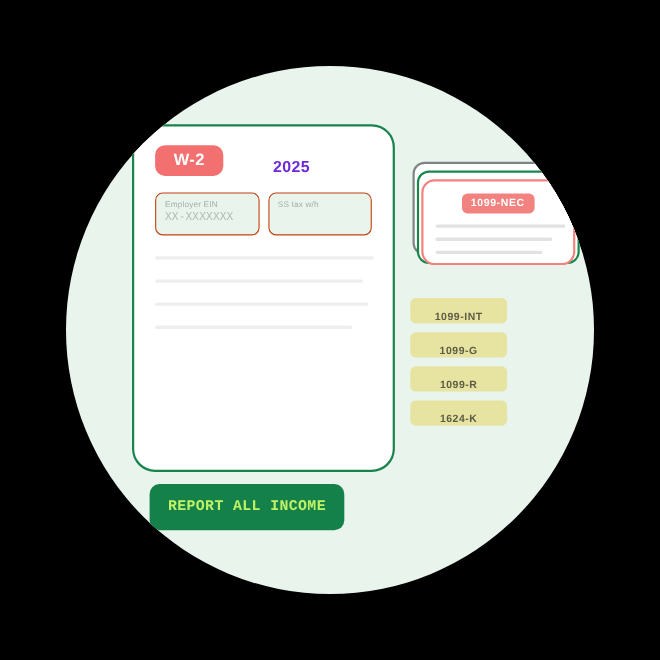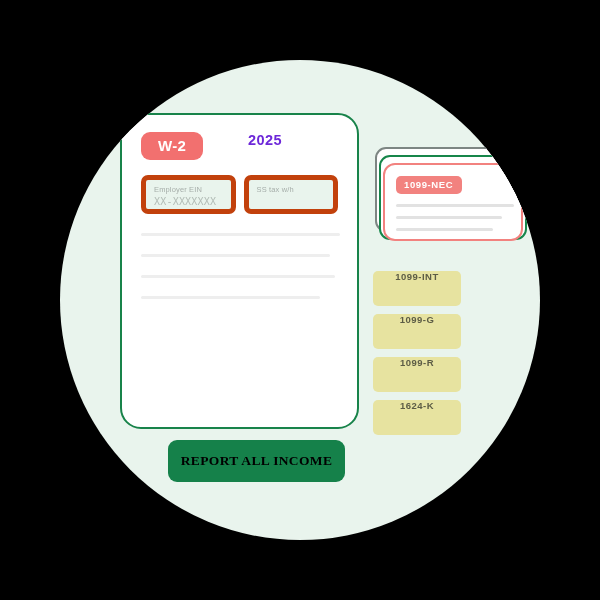--- a/index.html
+++ b/index.html
@@ -53,20 +53,21 @@
   }
   .stack-card.back  { left: 375px; top: 147px; border-color: #7d8683; }
   .stack-card.mid   { left: 379px; top: 155px; border-color: #16864a; }
   .stack-card.front {
     left: 383px; top: 163px;
     width: 140px; height: 78px;
     border-color: #f2827f;
     border-width: 2.5px;
     border-radius: 12px;
     padding: 9px 11px 0 11px;
+    text-align: center;
   }
 
   .nec-badge {
     display: inline-block;
     background: #f2827f;
     color: #ffffff;
     font-size: 9.5px;
     font-weight: bold;
     letter-spacing: 0.6px;
     padding: 4px 9px 4px 8px;
@@ -86,47 +87,47 @@
   .nec-line.l3 { width: 97px; }
 
   
   .pill-col {
     position: absolute;
     left: 373px;
     top: 271px;
   }
   .pill {
     width: 88px;
-    height: 35px;
+    height: 23px;
     background: #e7e3a0;
     border-radius: 5px;
     margin-bottom: 8px;
     display: flex;
-    align-items: flex-start;
+    align-items: flex-end;
     justify-content: center;
     color: #5c5c45;
     font-size: 9.5px;
     font-weight: bold;
     letter-spacing: 0.5px;
   }
 
   
   .w2-card {
     position: absolute;
     left: 120px; top: 113px;
     width: 239px; height: 316px;
     background: #ffffff;
     border: 2.5px solid #18834a;
     border-radius: 21px;
     padding: 17px 19px;
   }
 
   .w2-header {
     display: flex;
-    align-items: flex-start;
+    align-items: flex-end;
     margin-bottom: 15px;
   }
   .w2-badge {
     background: #f2706f;
     color: #ffffff;
     font-size: 15px;
     font-weight: bold;
     letter-spacing: 0.3px;
     padding: 6px 17px;
     border-radius: 9px;
@@ -141,21 +142,21 @@
   }
 
   
   .field-grid {
     display: grid;
     grid-template-columns: 1fr 1fr;
     gap: 7px 8px;
   }
   .field {
     background: #e9f4ed;
-    border: 5px solid #c2410c;
+    border: 1px solid #c2410c;
     border-radius: 7px;
     height: 39px;
     padding: 6px 7px 0 8px;
     overflow: hidden;
   }
   .field-label {
     color: #a6aeaa;
     font-size: 7.5px;
     letter-spacing: 0.15px;
     line-height: 1;
@@ -184,27 +185,27 @@
     margin-bottom: 18px;
   }
   .ph-line.p1 { width: 199px; }
   .ph-line.p2 { width: 189px; }
   .ph-line.p3 { width: 194px; }
   .ph-line.p4 { width: 179px; }
 
   
   .cta-button {
     position: absolute;
-    left: 168px; top: 440px;
+    left: 136px; top: 440px;
     width: 177px; height: 42px;
     background: #15814a;
     border: none;
     border-radius: 9px;
-    color: #000000;
-    font-family: Liberation Serif, serif;
+    color: #bef264;
+    font-family: Liberation Mono, monospace;
     font-size: 13.5px;
     font-weight: bold;
     letter-spacing: 0.35px;
     cursor: pointer;
   }
 </style>
 </head>
 <body>
 
 <div class="stage">

